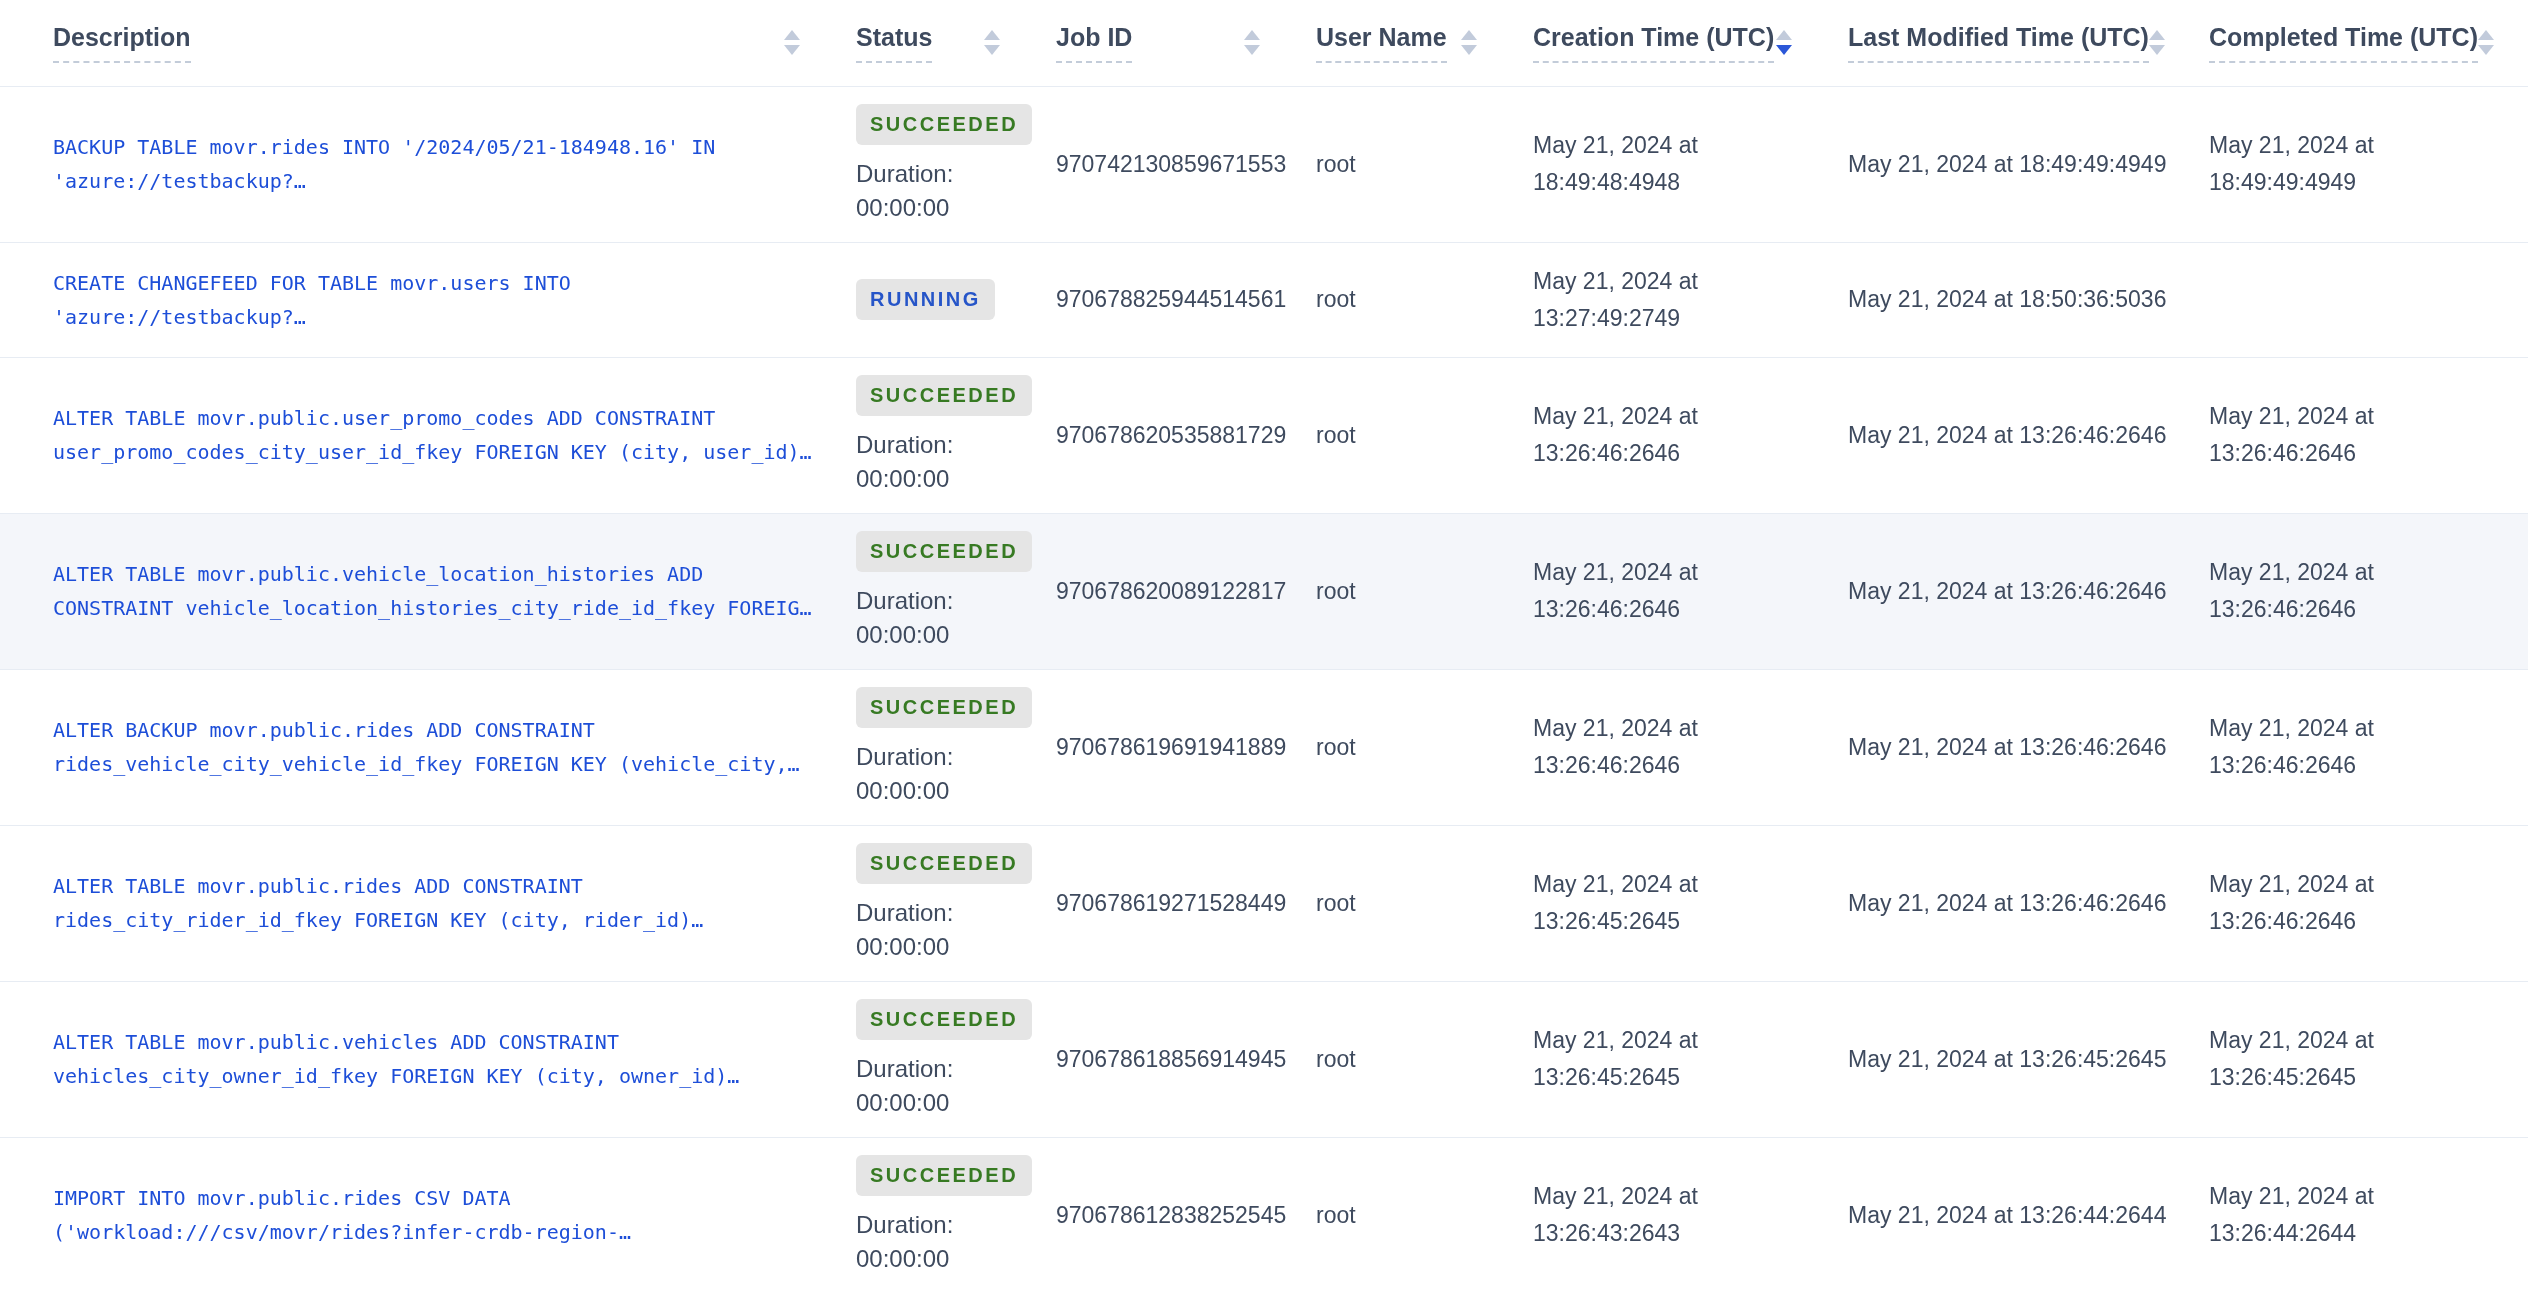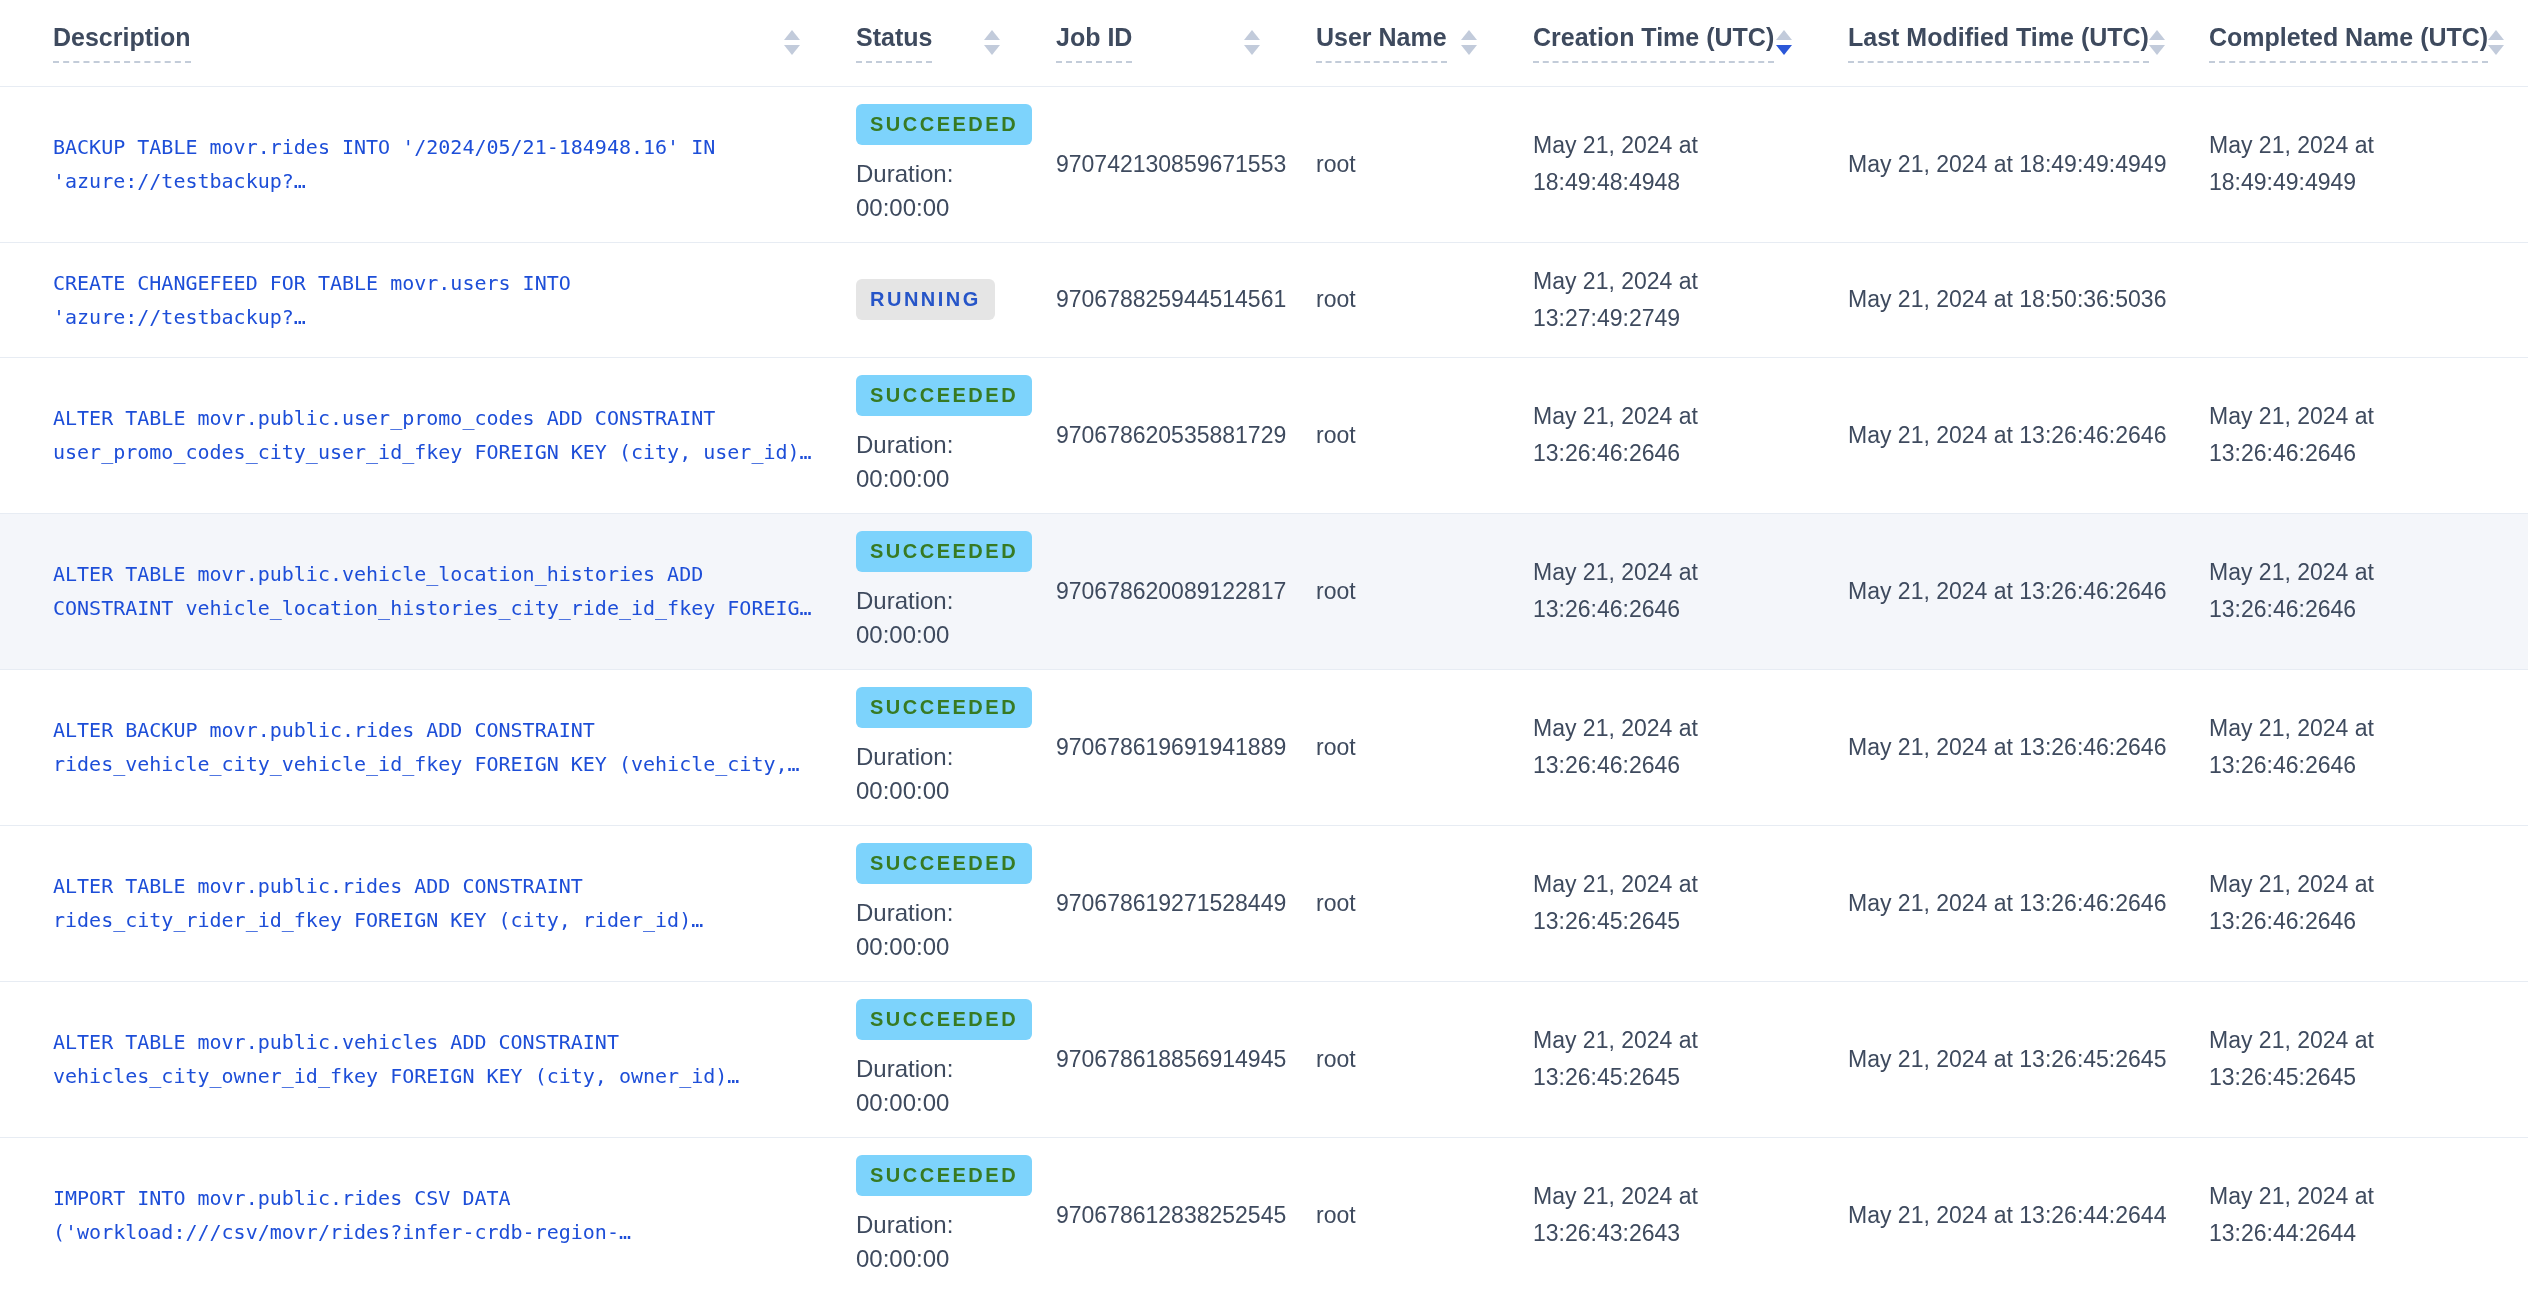--- a/index.html
+++ b/index.html
@@ -33,21 +33,21 @@
   tr.job-row { height:156px; }
   tr.job-row.row-short { height:115px; }
   tr.job-row.row-alt { background:#f4f6fa; }
 
   .td-desc { padding-left:53px; }
   .desc { font-family:"DejaVu Sans Mono","Liberation Mono",monospace; font-size:20px;
           line-height:34px; color:#1d4ed8; max-width:770px; overflow-wrap:break-word; cursor:pointer; }
 
   .badge { display:inline-block; font-size:20px; font-weight:bold; letter-spacing:2.5px;
            padding:9px 14px; border-radius:6px; white-space:nowrap; }
-  .badge-succeeded { color:#377a23; background:#7dd3fc; }
+  .badge-succeeded { color:#377a23; background:#e5e5e5; }
   .badge-running   { color:#2655c8; background:#e5e5e5; }
   .badge:empty { display:none; }
 
   .dur-label { margin-top:12px; }
   .dur-label, .dur-value { font-size:24px; line-height:34px; color:#3e4a5e; }
   .dur-label:empty, .dur-value:empty { display:none; }
 
   .td-jobid, .td-user { font-size:23px; color:#3e4a5e;margin-left:27px; }
   .time { font-size:23px; line-height:37px; color:#3e4a5e; }
   .time.wrap { max-width:250px; }
@@ -117,21 +117,21 @@
         <div class="th-inner">
           <span class="th-label">Last Modified Time (UTC)</span>
           <span class="sort">
               <i class="tri tri-up"></i>
               <i class="tri tri-down"></i>
             </span>
         </div>
       </th>
       <th class="last">
         <div class="th-inner">
-          <span class="th-label">Completed Name (UTC)</span>
+          <span class="th-label">Completed Time (UTC)</span>
           <span class="sort">
               <i class="tri tri-up"></i>
               <i class="tri tri-down"></i>
             </span>
         </div>
       </th>
     </tr>
   </thead>
   <tbody>
 

